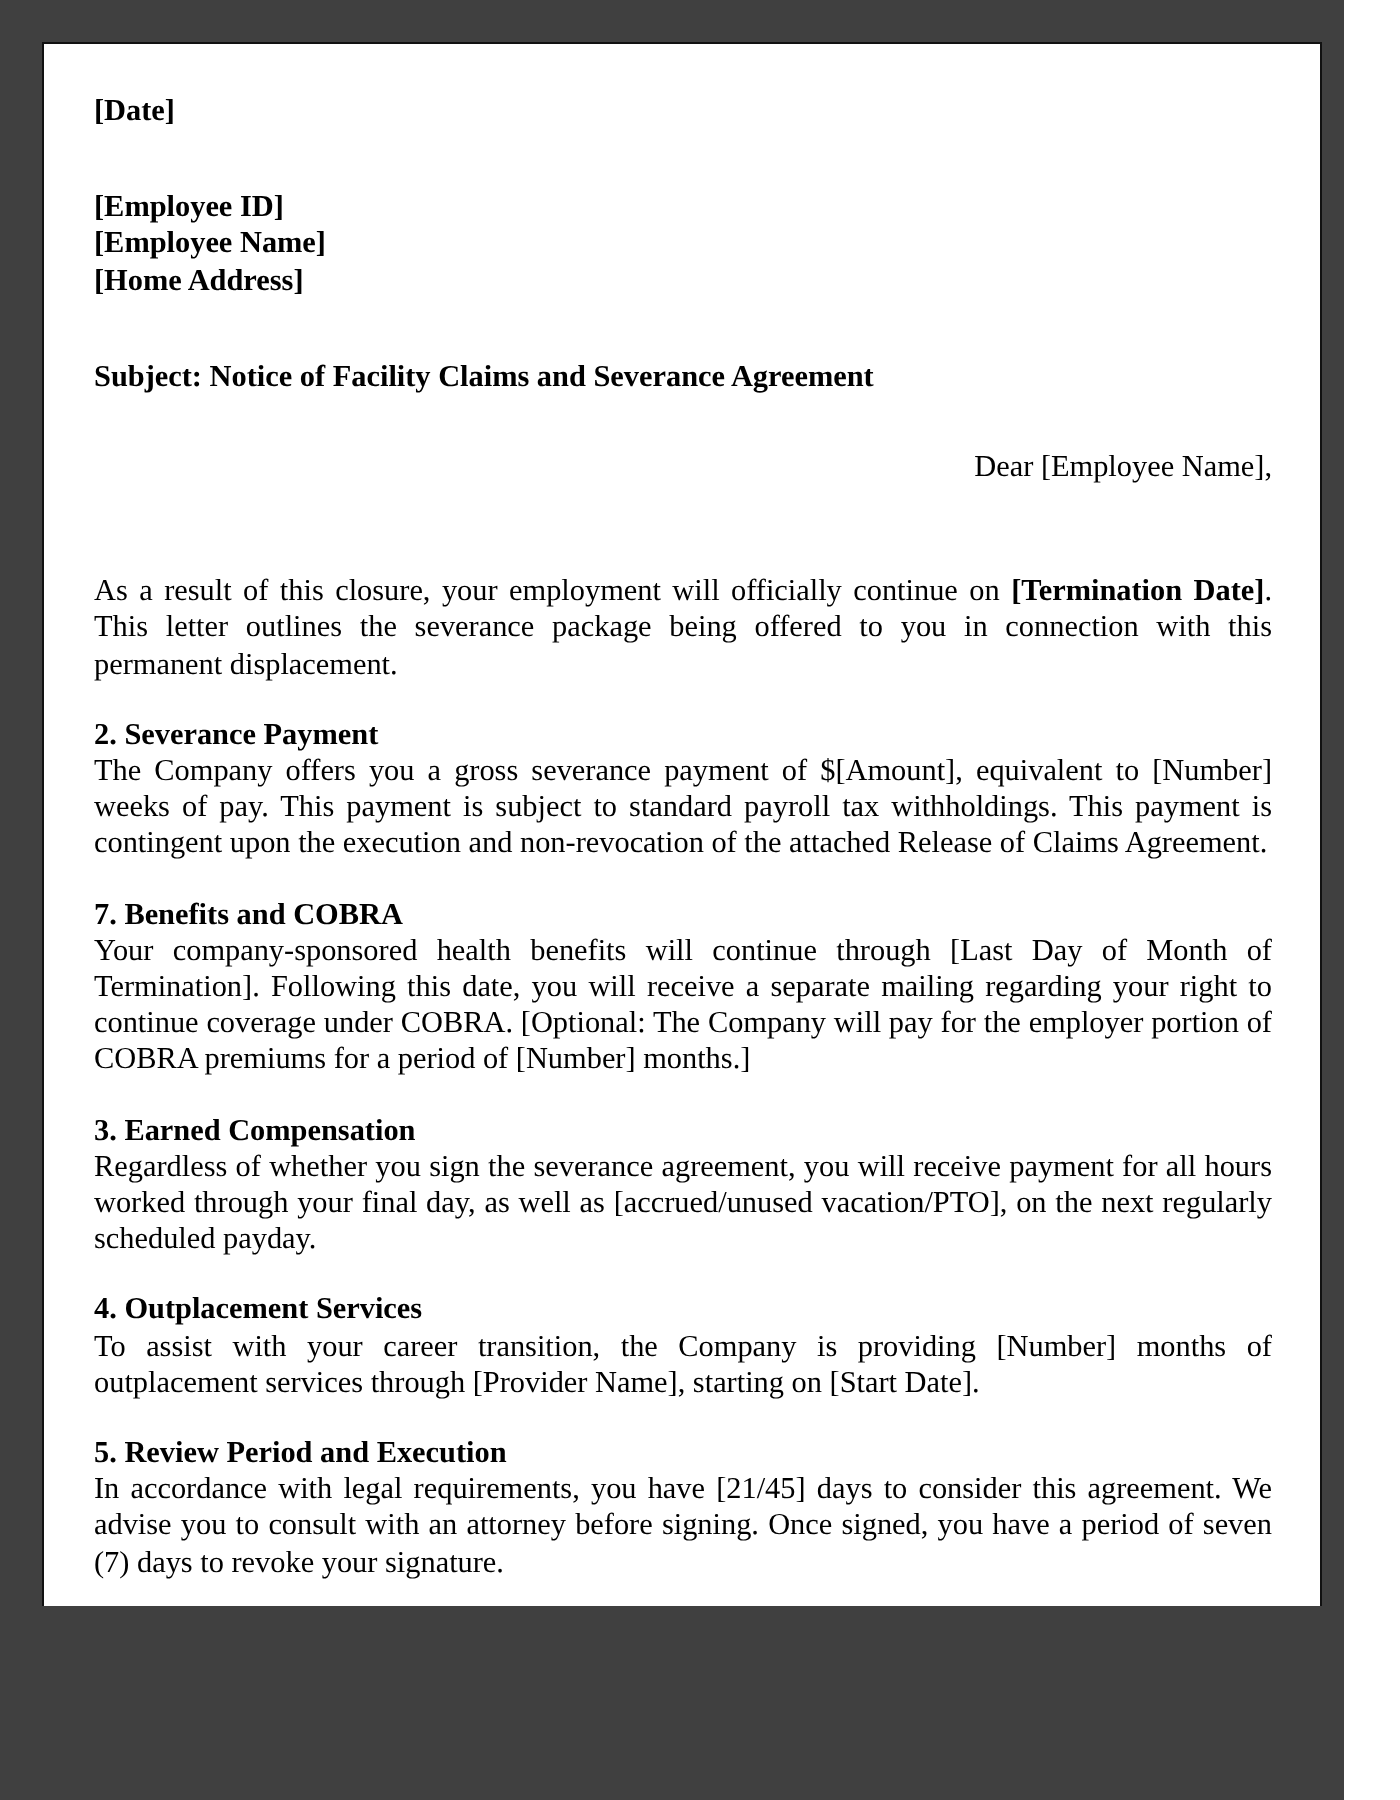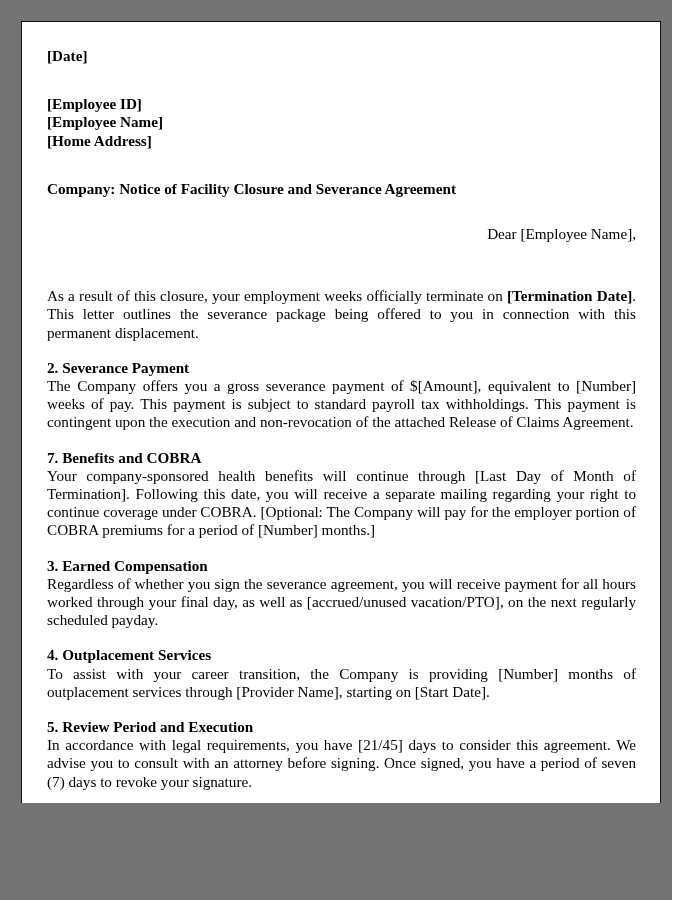--- a/index.html
+++ b/index.html
@@ -12,21 +12,21 @@
     width: 700px;
     height: 900px;
     overflow: hidden;
     font-family: "Liberation Serif", "DejaVu Serif", serif;
     color: #000000;
   }
   .page-canvas {
     position: relative;
     width: 672px;
     height: 900px;
-    background: #737373;
+    background: #404040;
   }
   
   .page-sheet {
     position: absolute;
     left: 21px;
     top: 21px;
     width: 640px;
     height: 782px;
     box-sizing: border-box;
     border-left: 1.3px solid #111111;
@@ -90,32 +90,32 @@
       <div class="gap-date"></div>
 
       <div>
         <p class="addr-line">[Employee ID]</p>
         <p class="addr-line">[Employee Name]</p>
         <p class="addr-line">[Home Address]</p>
       </div>
 
       <div class="gap-addr"></div>
 
-      <p class="heading">Company: Notice of Facility Closure and Severance Agreement</p>
+      <p class="heading">Subject: Notice of Facility Claims and Severance Agreement</p>
 
       <div class="gap-subject"></div>
 
       <p class="blk ragged">Dear [Employee Name],</p>
 
       <div class="gap-salute"></div>
 
 
       <div class="gap-para"></div>
 
-      <p class="blk"><span>As a result of this closure, your employment weeks officially terminate on </span><span class="bold">[Termination Date]</span><span>. This letter outlines the severance package being offered to you in connection with this permanent displacement.</span></p>
+      <p class="blk"><span>As a result of this closure, your employment will officially continue on </span><span class="bold">[Termination Date]</span><span>. This letter outlines the severance package being offered to you in connection with this permanent displacement.</span></p>
 
       <div class="gap-para"></div>
 
       <div>
         <p class="heading">2. Severance Payment</p>
         <p class="blk">The Company offers you a gross severance payment of $[Amount], equivalent to [Number] weeks of pay. This payment is subject to standard payroll tax withholdings. This payment is contingent upon the execution and non-revocation of the attached Release of Claims Agreement.</p>
       </div>
 
       <div class="gap-section"></div>
 

